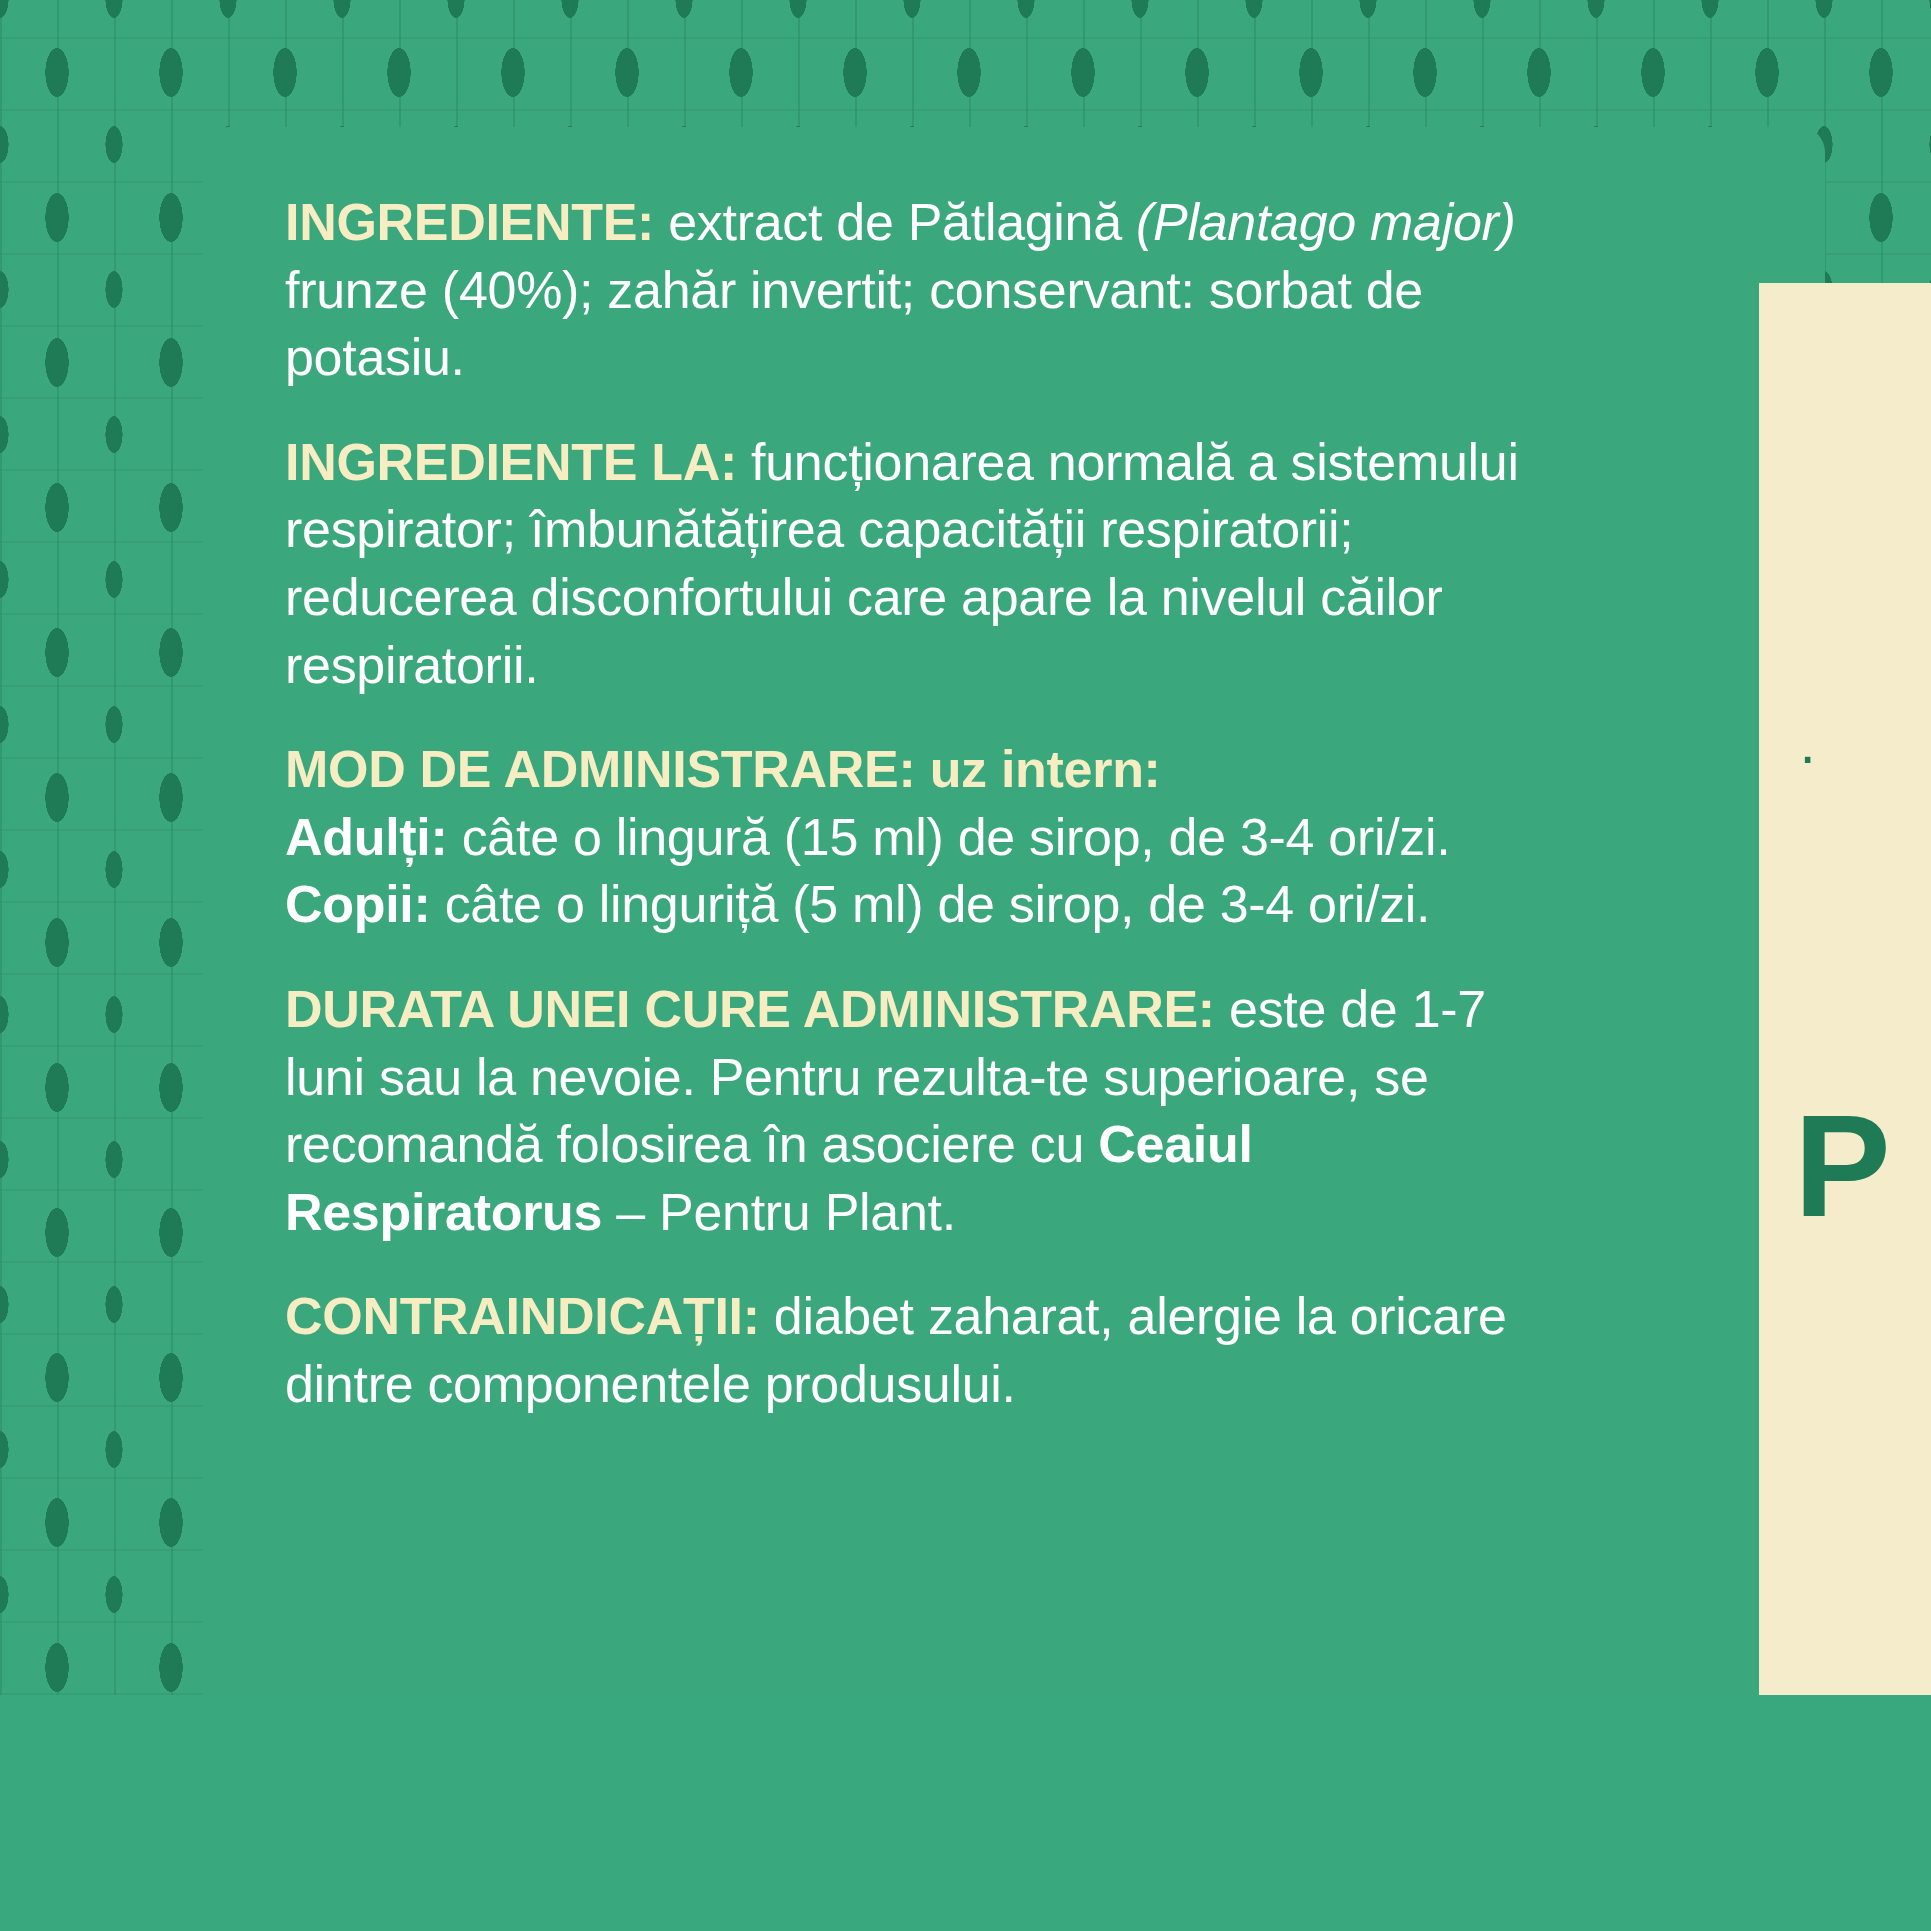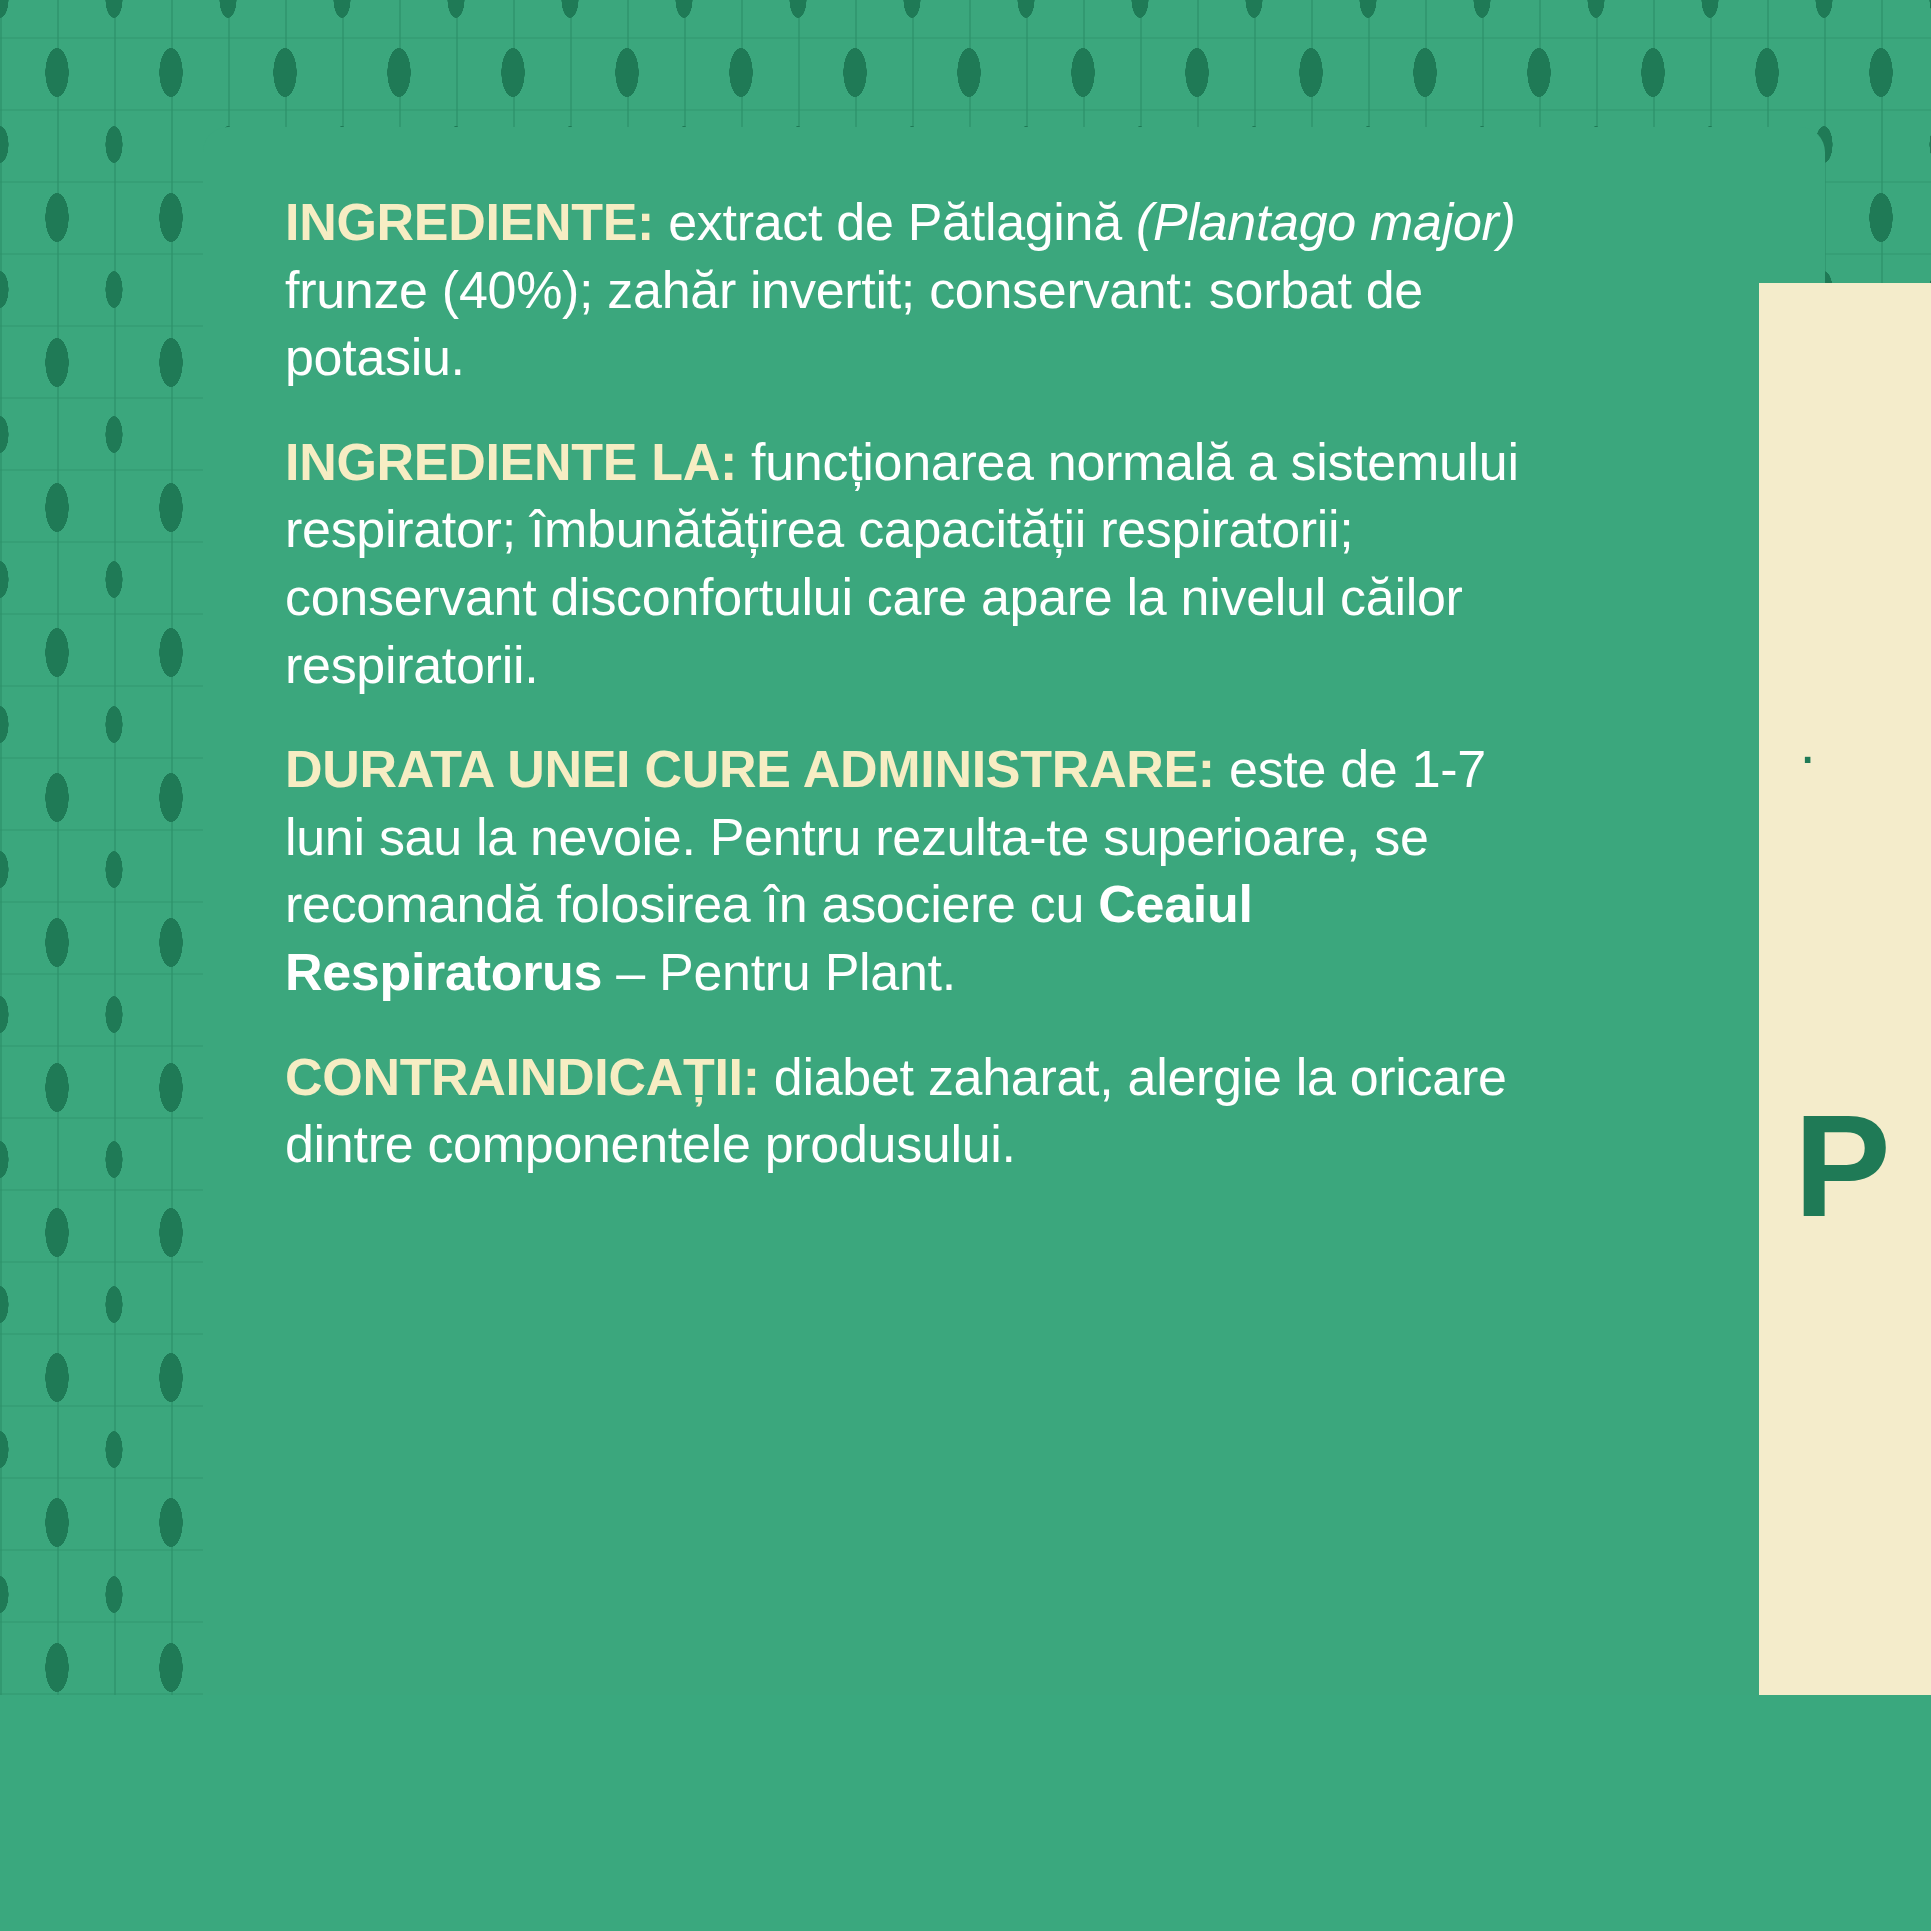--- a/index.html
+++ b/index.html
@@ -118,23 +118,27 @@
 
   <div class="inner-panel"></div>
 
   <div class="text-column">
 
     <p class="para">
       <span class="hl">INGREDIENTE:</span><span> extract de Pătlagină </span><span class="ital">(Plantago major)</span><span> frunze (40%); zahăr invertit; conservant: sorbat de potasiu.</span>
     </p>
 
     <p class="para">
-      <span class="hl">INGREDIENTE LA:</span><span> funcționarea normală a sistemului respirator; îmbunătățirea capacității respiratorii; conservant disconfortului care apare la nivelul căilor respiratorii.</span>
+      <span class="hl">INGREDIENTE LA:</span><span> funcționarea normală a sistemului respirator; îmbunătățirea capacității respiratorii; reducerea disconfortului care apare la nivelul căilor respiratorii.</span>
     </p>
 
+    <p class="para">
+      <span class="hl">MOD DE ADMINISTRARE: uz intern:</span><br>
+      <span class="hl-white">Adulți:</span><span> câte o lingură (15 ml) de sirop, de 3-4 ori/zi. </span><span class="hl-white">Copii:</span><span> câte o linguriță (5 ml) de sirop, de 3-4 ori/zi.</span>
+    </p>
 
     <p class="para">
       <span class="hl">DURATA UNEI CURE ADMINISTRARE:</span><span> este de 1-7 luni sau la nevoie. Pentru rezulta-te superioare, se recomandă folosirea în asociere cu </span><span class="hl-white">Ceaiul Respiratorus</span><span> – Pentru Plant.</span>
     </p>
 
     <p class="para">
       <span class="hl">CONTRAINDICAȚII:</span><span> diabet zaharat, alergie la oricare dintre componentele produsului.</span>
     </p>
 
   </div>

